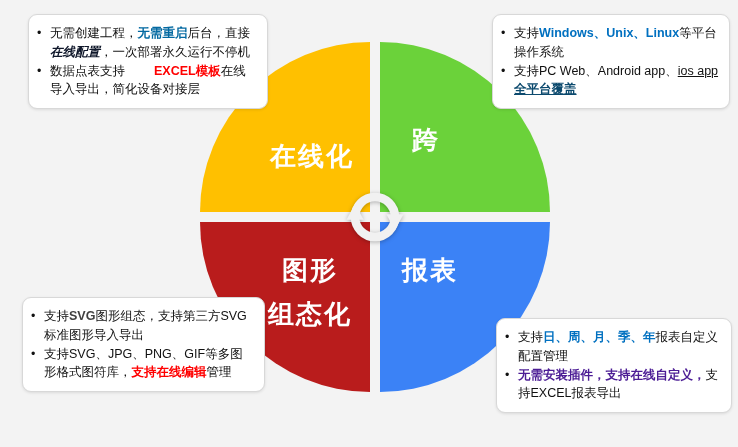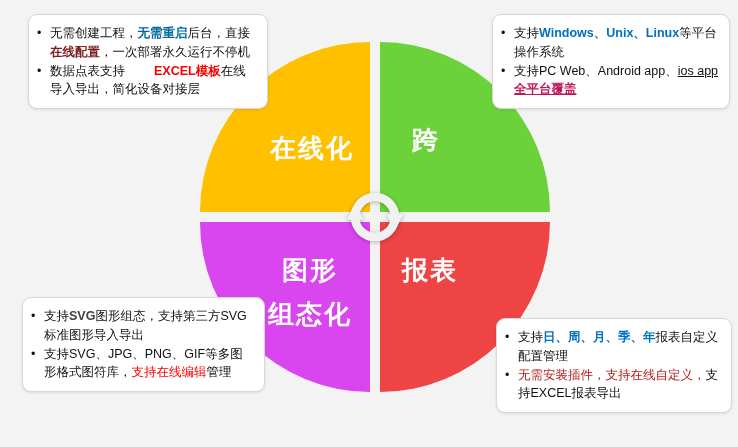--- a/index.html
+++ b/index.html
@@ -11,27 +11,27 @@
   .stage{position:absolute;inset:0}
 
   
   .quad-grid{
     position:absolute;left:200px;top:42px;width:350px;height:350px;
     display:grid;grid-template-columns:170px 170px;grid-template-rows:170px 170px;gap:10px;
   }
   .quad{position:relative}
   .q-tl{background:#FFC000;border-radius:170px 0 0 0}
   .q-tr{background:#6BD23A;border-radius:0 170px 0 0}
-  .q-bl{background:#d946ef;border-radius:0 0 0 170px}
-  .q-br{background:#ef4444;border-radius:0 0 170px 0}
+  .q-bl{background:#b91c1c;border-radius:0 0 0 170px}
+  .q-br{background:#3b82f6;border-radius:0 0 170px 0}
   .q-label{
     position:absolute;color:#FFFFFF;font-size:26px;font-weight:600;
     letter-spacing:2px;line-height:44px;white-space:nowrap;
   }
-  .q-label.online{right:16px;bottom:42px;text-align:center}
+  .q-label.online{right:16px;bottom:34px;text-align:center}
   .q-label.cross{left:32px;top:76px;text-align:left}
   .q-label.graphic{right:18px;top:26px;text-align:center}
   .q-label.report{left:22px;top:26px;text-align:center}
 
   
   .center-icon{
     position:absolute;left:337px;top:179px;width:76px;height:76px;
     filter:drop-shadow(0 1px 2px rgba(0,0,0,.28));
   }
 
@@ -83,51 +83,51 @@
       <path d="M 19 40 A 21 21 0 0 1 61 40"></path>
       <path d="M 61 40 A 21 21 0 0 1 19 40"></path>
     </g>
     <polygon points="52,37 70,37 61,54" fill="#F1F1F1"></polygon>
     <polygon points="10,43 28,43 19,26" fill="#F1F1F1"></polygon>
   </svg>
 
   <div class="callout co-tl">
       <div class="bullet">
         <span class="dot">•</span>
-        <span class="bullet-text"><span>无需创建工程，</span><span style="color: #0369a1; font-weight: bold;">无需重启</span><span>后台，直接</span><span style="color: #7f1d1d; font-weight: bold;">在线配置</span><span>，一次部署永久运行不停机</span></span>
+        <span class="bullet-text"><span>无需创建工程，</span><span style="color: #0369a1; font-weight: bold;">无需重启</span><span>后台，直接</span><span style="color: #0f172a; font-weight: bold; font-style: italic;">在线配置</span><span>，一次部署永久运行不停机</span></span>
       </div>
       <div class="bullet">
         <span class="dot">•</span>
         <span class="bullet-text"><span>数据点表支持</span><span style="color: rgb(255, 0, 0); font-weight: bold; padding-left: 29px;">EXCEL模板</span><span>在线导入导出，简化设备对接层</span></span>
       </div>
     </div>
   <div class="callout co-tr">
       <div class="bullet">
         <span class="dot">•</span>
         <span class="bullet-text"><span>支持</span><span style="color: rgb(0, 112, 192); font-weight: bold;">Windows、Unix、Linux</span><span>等平台操作系统</span></span>
       </div>
       <div class="bullet">
         <span class="dot">•</span>
-        <span class="bullet-text"><span>支持PC Web、Android app、</span><span style="text-decoration: underline;">ios app</span><span style="color: #be185d; font-weight: bold; text-decoration: underline;">全平台覆盖</span></span>
+        <span class="bullet-text"><span>支持PC Web、Android app、</span><span style="text-decoration: underline;">ios app</span><span style="color: #0c4a6e; font-weight: bold; text-decoration: underline;">全平台覆盖</span></span>
       </div>
     </div>
   <div class="callout co-bl">
       <div class="bullet">
         <span class="dot">•</span>
         <span class="bullet-text"><span>支持</span><span style="color: #404040; font-weight: bold;">SVG</span><span>图形组态，支持第三方SVG标准图形导入导出</span></span>
       </div>
       <div class="bullet">
         <span class="dot">•</span>
-        <span class="bullet-text"><span>支持SVG、JPG、PNG、GIF等多图形格式图符库，</span><span style="color: rgb(255, 0, 0); font-weight: normal;">支持在线编辑</span><span>管理</span></span>
+        <span class="bullet-text"><span>支持SVG、JPG、PNG、GIF等多图形格式图符库，</span><span style="color: rgb(255, 0, 0); font-weight: bold;">支持在线编辑</span><span>管理</span></span>
       </div>
     </div>
   <div class="callout co-br">
       <div class="bullet">
         <span class="dot">•</span>
         <span class="bullet-text"><span>支持</span><span style="color: rgb(0, 112, 192); font-weight: bold;">日、周、月、季、年</span><span>报表自定义配置管理</span></span>
       </div>
       <div class="bullet">
         <span class="dot">•</span>
-        <span class="bullet-text"><span style="color: #b91c1c; font-weight: normal;">无需安装插件，支持在线自定义，</span><span>支持EXCEL报表导出</span></span>
+        <span class="bullet-text"><span style="color: #4c1d95; font-weight: bold;">无需安装插件，支持在线自定义，</span><span>支持EXCEL报表导出</span></span>
       </div>
     </div>
 
 </div>
 
 </body></html>

